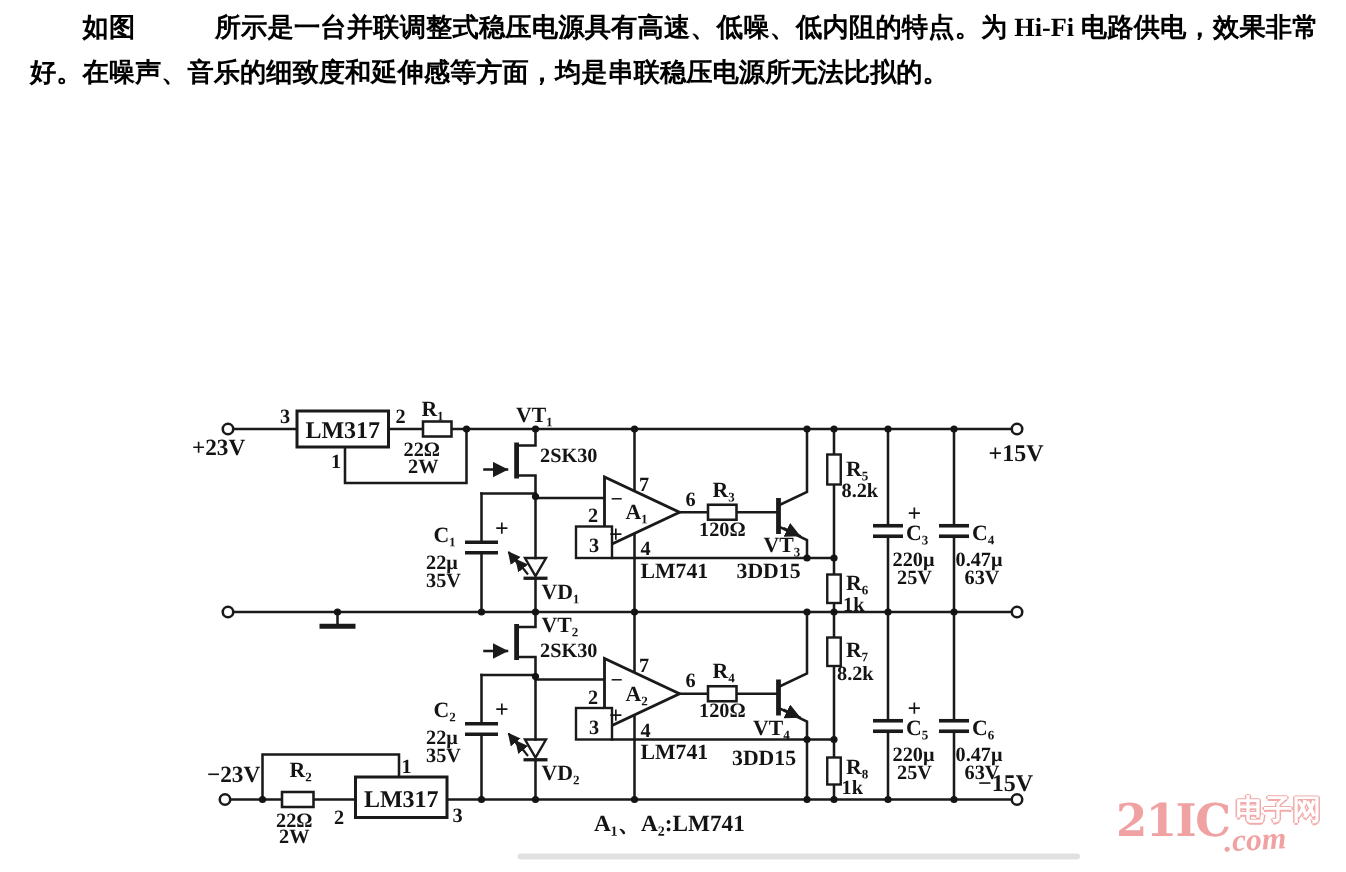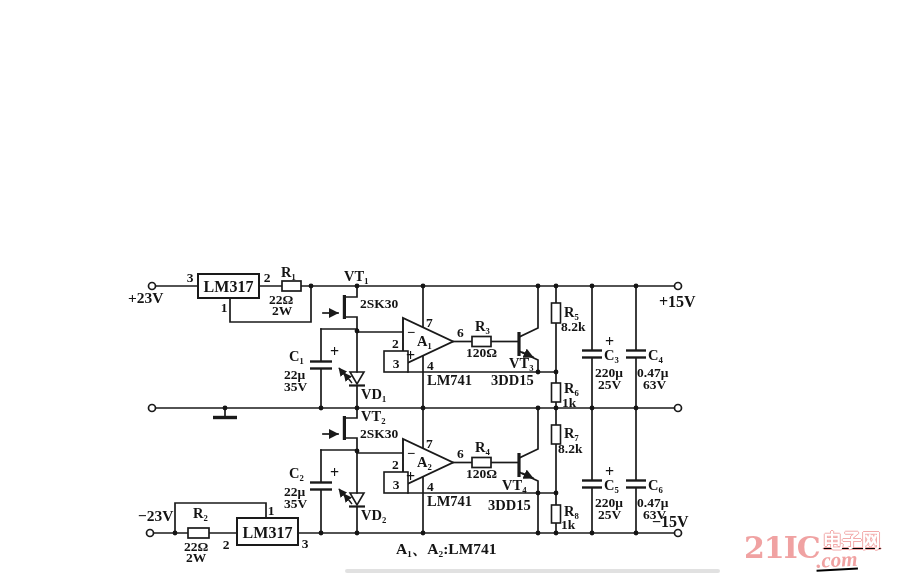--- a/index.html
+++ b/index.html
@@ -18,35 +18,36 @@
   .t13{font-size:13.5px;}
   .t16{font-size:16px;}
   .t15{font-size:15.5px;}
   .tpin{font-size:13.5px;}
   .tplus{font-size:16px;}
   .wm{position:absolute;left:744px;top:533px;display:flex;align-items:flex-start;}
   .wm-big{
     font-family:"DejaVu Serif",serif;font-weight:900;font-size:30px;line-height:30px;
     color:#f0a2a2;letter-spacing:-1px;
   }
-  .wm-col{display:flex;flex-direction:column;margin-left:4px;text-decoration:underline;}
+  .wm-col{display:flex;flex-direction:column;margin-left:4px;}
   .wm-cn{
     font-size:19px;line-height:16px;font-weight:700;color:#fff;
     text-shadow:-1px 0 #f2aaaa,1px 0 #f2aaaa,0 -1px #f2aaaa,0 1px #f2aaaa;
   }
   .wm-com{
     font-style:italic;font-weight:700;font-size:21px;line-height:18px;color:#f0a2a2;
     margin-left:-8px;margin-top:1px;transform:rotate(-3deg);
   }
   .smudge{position:absolute;left:345px;top:569px;width:375px;height:4px;background:#c9c9c9;opacity:.55;border-radius:2px;}
 </style>
 </head>
 <body>
 
 <div class="text-block">
+  <p>如图　　　所示是一台并联调整式稳压电源具有高速、低噪、低内阻的特点。为 Hi-Fi 电路供电，效果非常好。在噪声、音乐的细致度和延伸感等方面，均是串联稳压电源所无法比拟的。</p>
 </div>
 
 <svg width="897" height="581" viewBox="0 0 897 581">
   <defs>
     <marker id="arr" markerWidth="7" markerHeight="7" refX="5.5" refY="3" orient="auto">
       <path d="M0,0 L6,3 L0,6 Z" fill="#1a1a1a"></path>
     </marker>
   </defs>
 
   <g stroke="#1a1a1a" stroke-width="1.7" fill="none" stroke-linecap="square">

